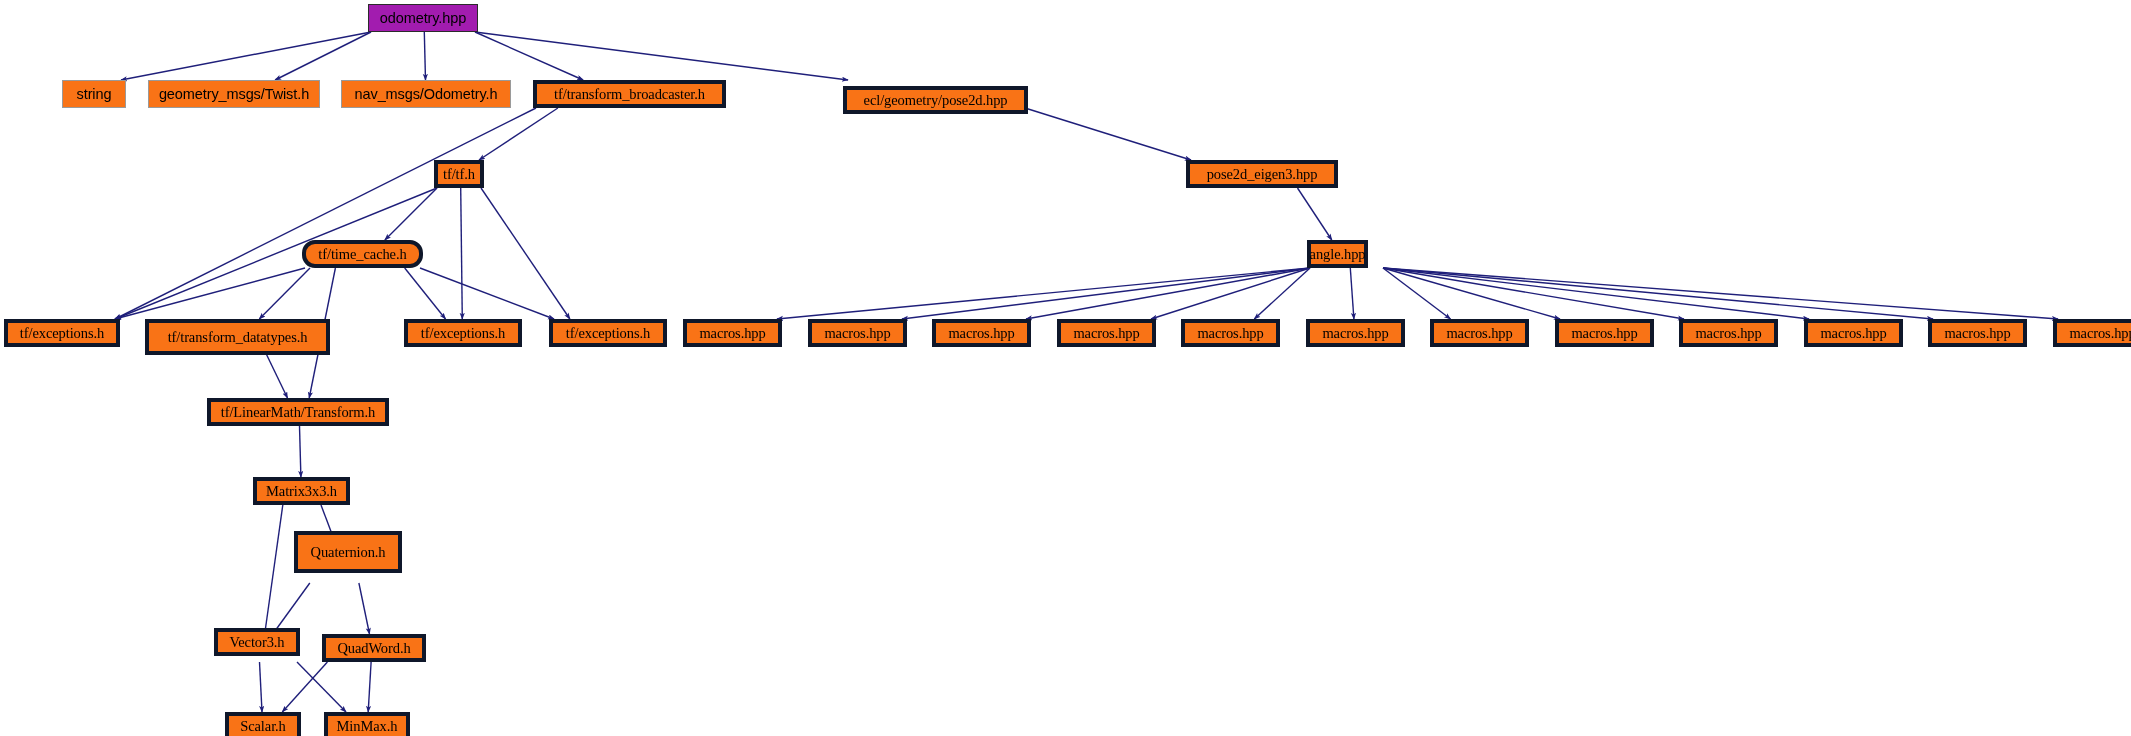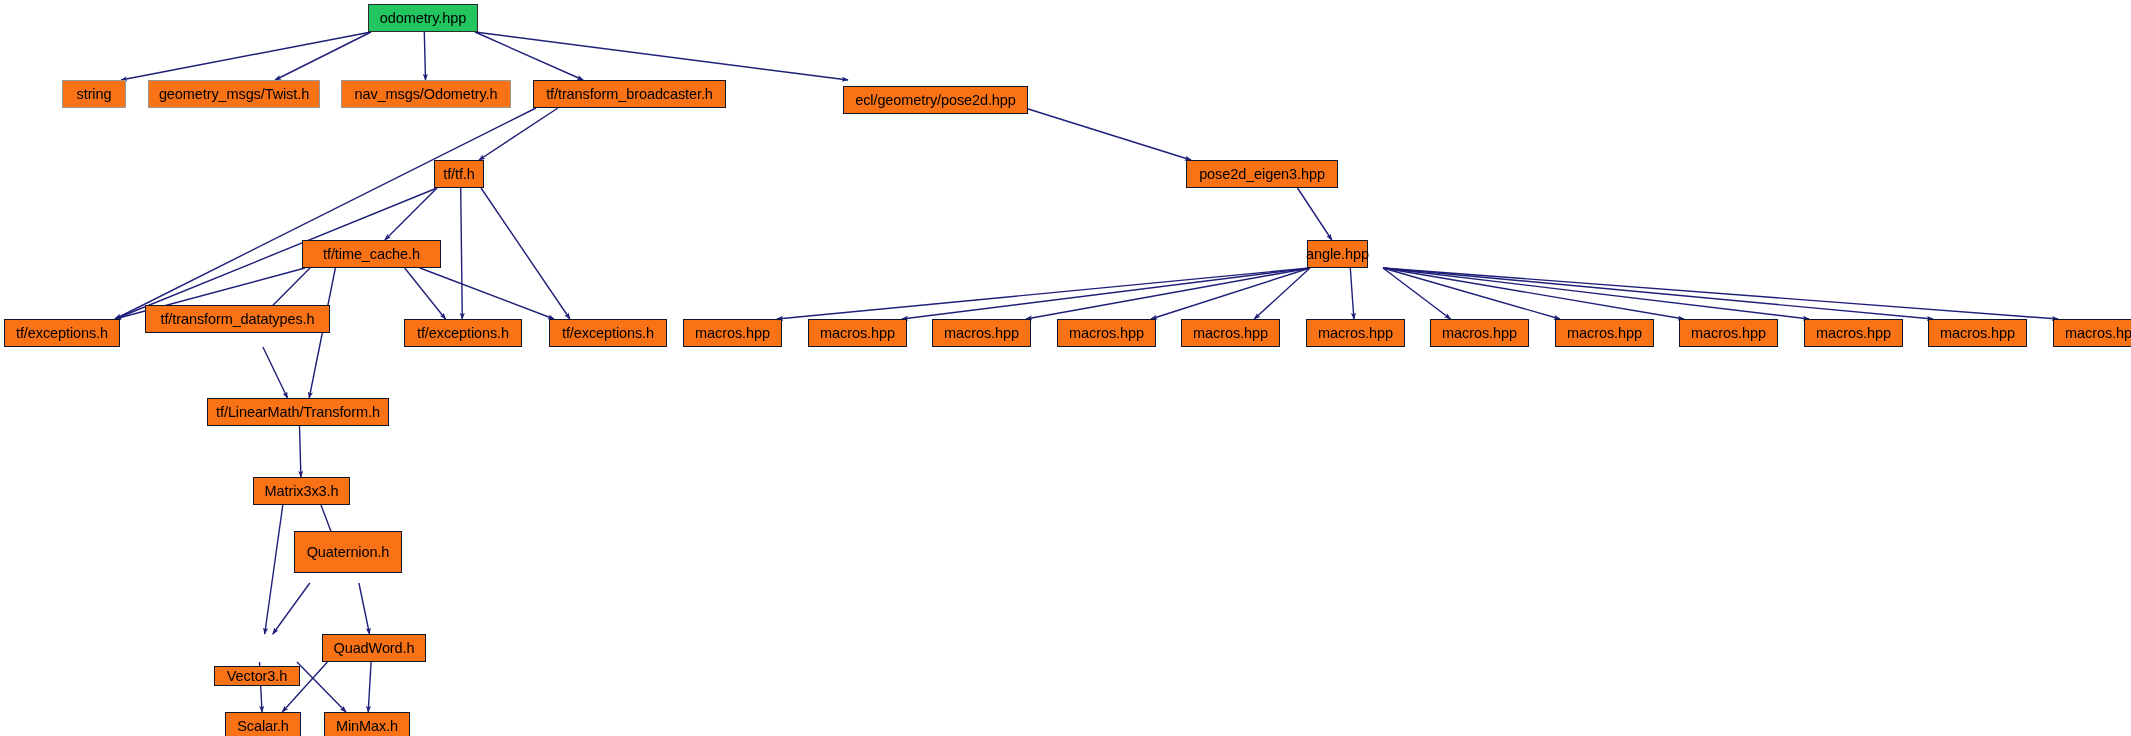--- a/index.html
+++ b/index.html
@@ -33,24 +33,25 @@
     white-space: nowrap;
     font-size: 14.5px;
     line-height: 1;
     color: #000000;
     background: #f97316;
     border: 1px solid #9a9a9a;
     letter-spacing: -0.1px;
     padding: 0 4px;
   }
   .node.strong {
-    border: 1px solid #0f172a;
+    border: 4px solid #0f172a;
+    font-family: Liberation Serif, serif;
   }
   .node.root {
-    background: #22c55e;
+    background: #a21caf;
     border: 1px solid #2b2b2b;
   }
 </style>
 </head>
 <body>
 
 <div id="graph">
   <svg id="edges" width="2131" height="736" viewBox="0 0 2131 736" xmlns="http://www.w3.org/2000/svg">
       <defs>
         <marker id="arrowhead" markerWidth="7" markerHeight="7" refX="6.2" refY="2.6" orient="auto" markerUnits="userSpaceOnUse">
@@ -116,30 +117,30 @@
       </div>
       <div class="node strong" style="left: 843px; top: 80px; width: 185px; height: 28px; margin-top: 6px;">
         <span>ecl/geometry/pose2d.hpp</span>
       </div>
       <div class="node strong" style="left: 434px; top: 160px; width: 50px; height: 28px;">
         <span>tf/tf.h</span>
       </div>
       <div class="node strong" style="left: 1186px; top: 160px; width: 152px; height: 28px;">
         <span>pose2d_eigen3.hpp</span>
       </div>
-      <div class="node strong" style="left: 302px; top: 240px; width: 139px; height: 28px;">
+      <div class="node strong" style="left: 302px; top: 240px; width: 121px; height: 28px; border-radius: 13px;">
         <span>tf/time_cache.h</span>
       </div>
       <div class="node strong" style="left: 1307px; top: 240px; width: 61px; height: 28px;">
         <span>angle.hpp</span>
       </div>
       <div class="node strong" style="left: 4px; top: 319px; width: 116px; height: 28px;">
         <span>tf/exceptions.h</span>
       </div>
-      <div class="node strong" style="left: 145px; top: 305px; width: 185px; height: 28px;">
+      <div class="node strong" style="left: 145px; top: 319px; width: 185px; height: 36px;">
         <span>tf/transform_datatypes.h</span>
       </div>
       <div class="node strong" style="left: 404px; top: 319px; width: 118px; height: 28px;">
         <span>tf/exceptions.h</span>
       </div>
       <div class="node strong" style="left: 549px; top: 319px; width: 118px; height: 28px;">
         <span>tf/exceptions.h</span>
       </div>
       <div class="node strong" style="left: 683px; top: 319px; width: 99px; height: 28px;">
         <span>macros.hpp</span>
@@ -179,21 +180,21 @@
       </div>
       <div class="node strong" style="left: 207px; top: 398px; width: 182px; height: 28px;">
         <span>tf/LinearMath/Transform.h</span>
       </div>
       <div class="node strong" style="left: 253px; top: 477px; width: 97px; height: 28px;">
         <span>Matrix3x3.h</span>
       </div>
       <div class="node strong" style="left: 294px; top: 531px; width: 108px; height: 42px;">
         <span>Quaternion.h</span>
       </div>
-      <div class="node strong" style="left: 214px; top: 666px; width: 86px; height: 20px;">
+      <div class="node strong" style="left: 214px; top: 628px; width: 86px; height: 28px;">
         <span>Vector3.h</span>
       </div>
       <div class="node strong" style="left: 322px; top: 634px; width: 104px; height: 28px;">
         <span>QuadWord.h</span>
       </div>
       <div class="node strong" style="left: 225px; top: 712px; width: 76px; height: 28px;">
         <span>Scalar.h</span>
       </div>
       <div class="node strong" style="left: 324px; top: 712px; width: 86px; height: 28px;">
         <span>MinMax.h</span>

